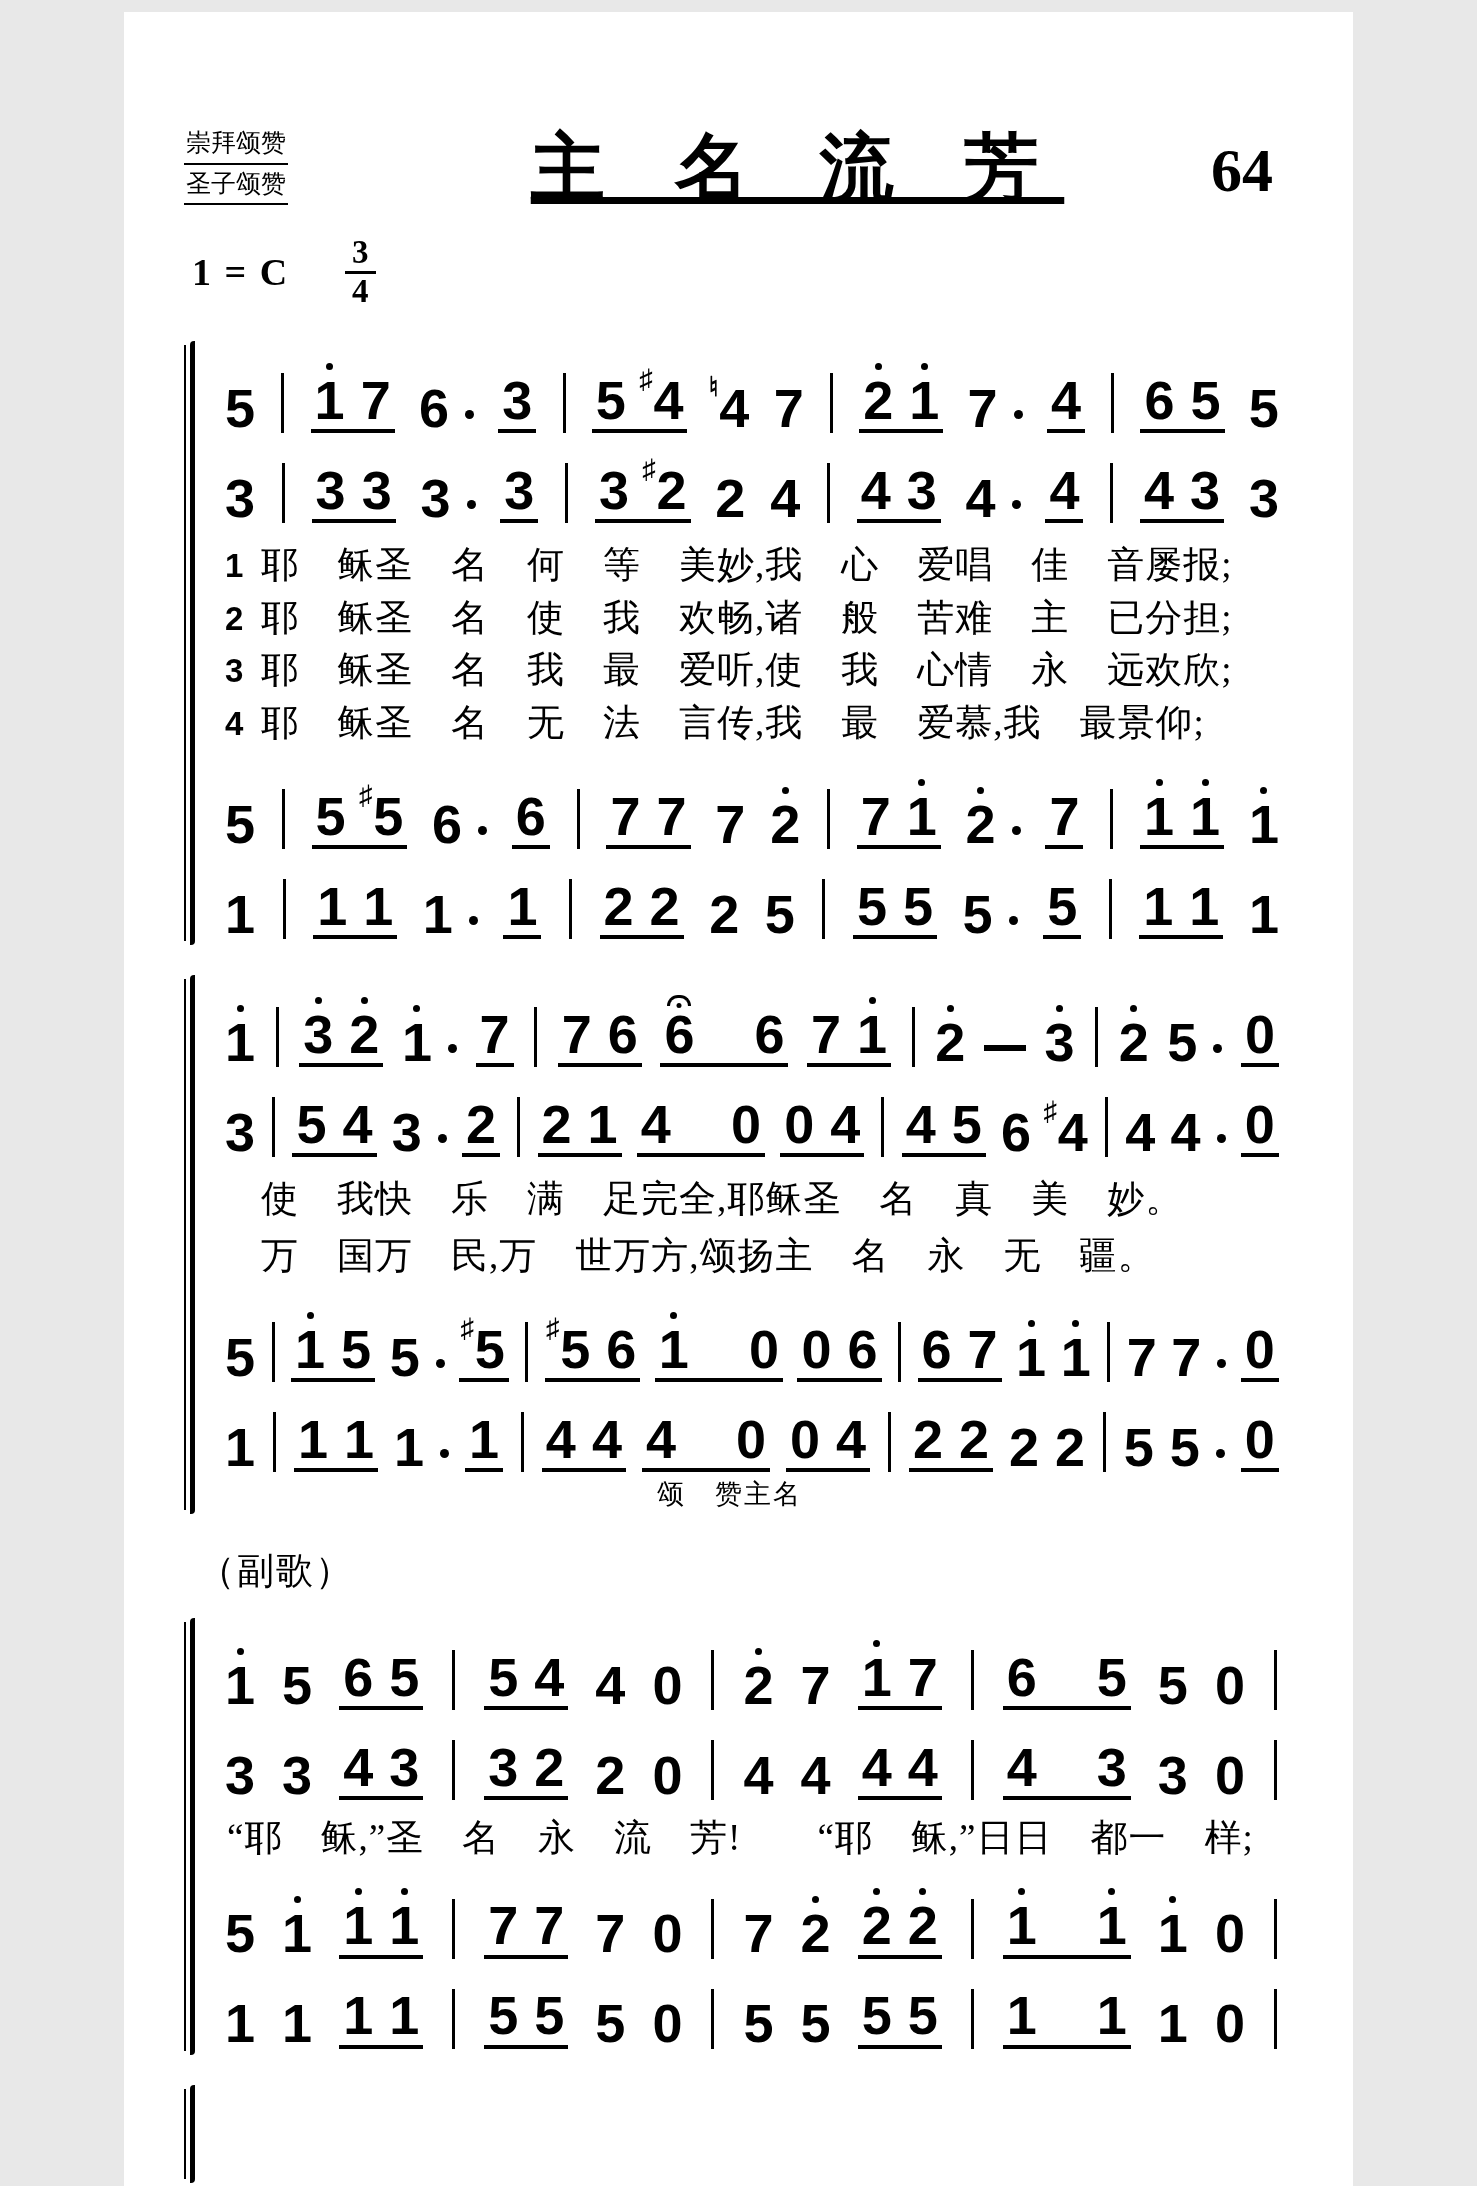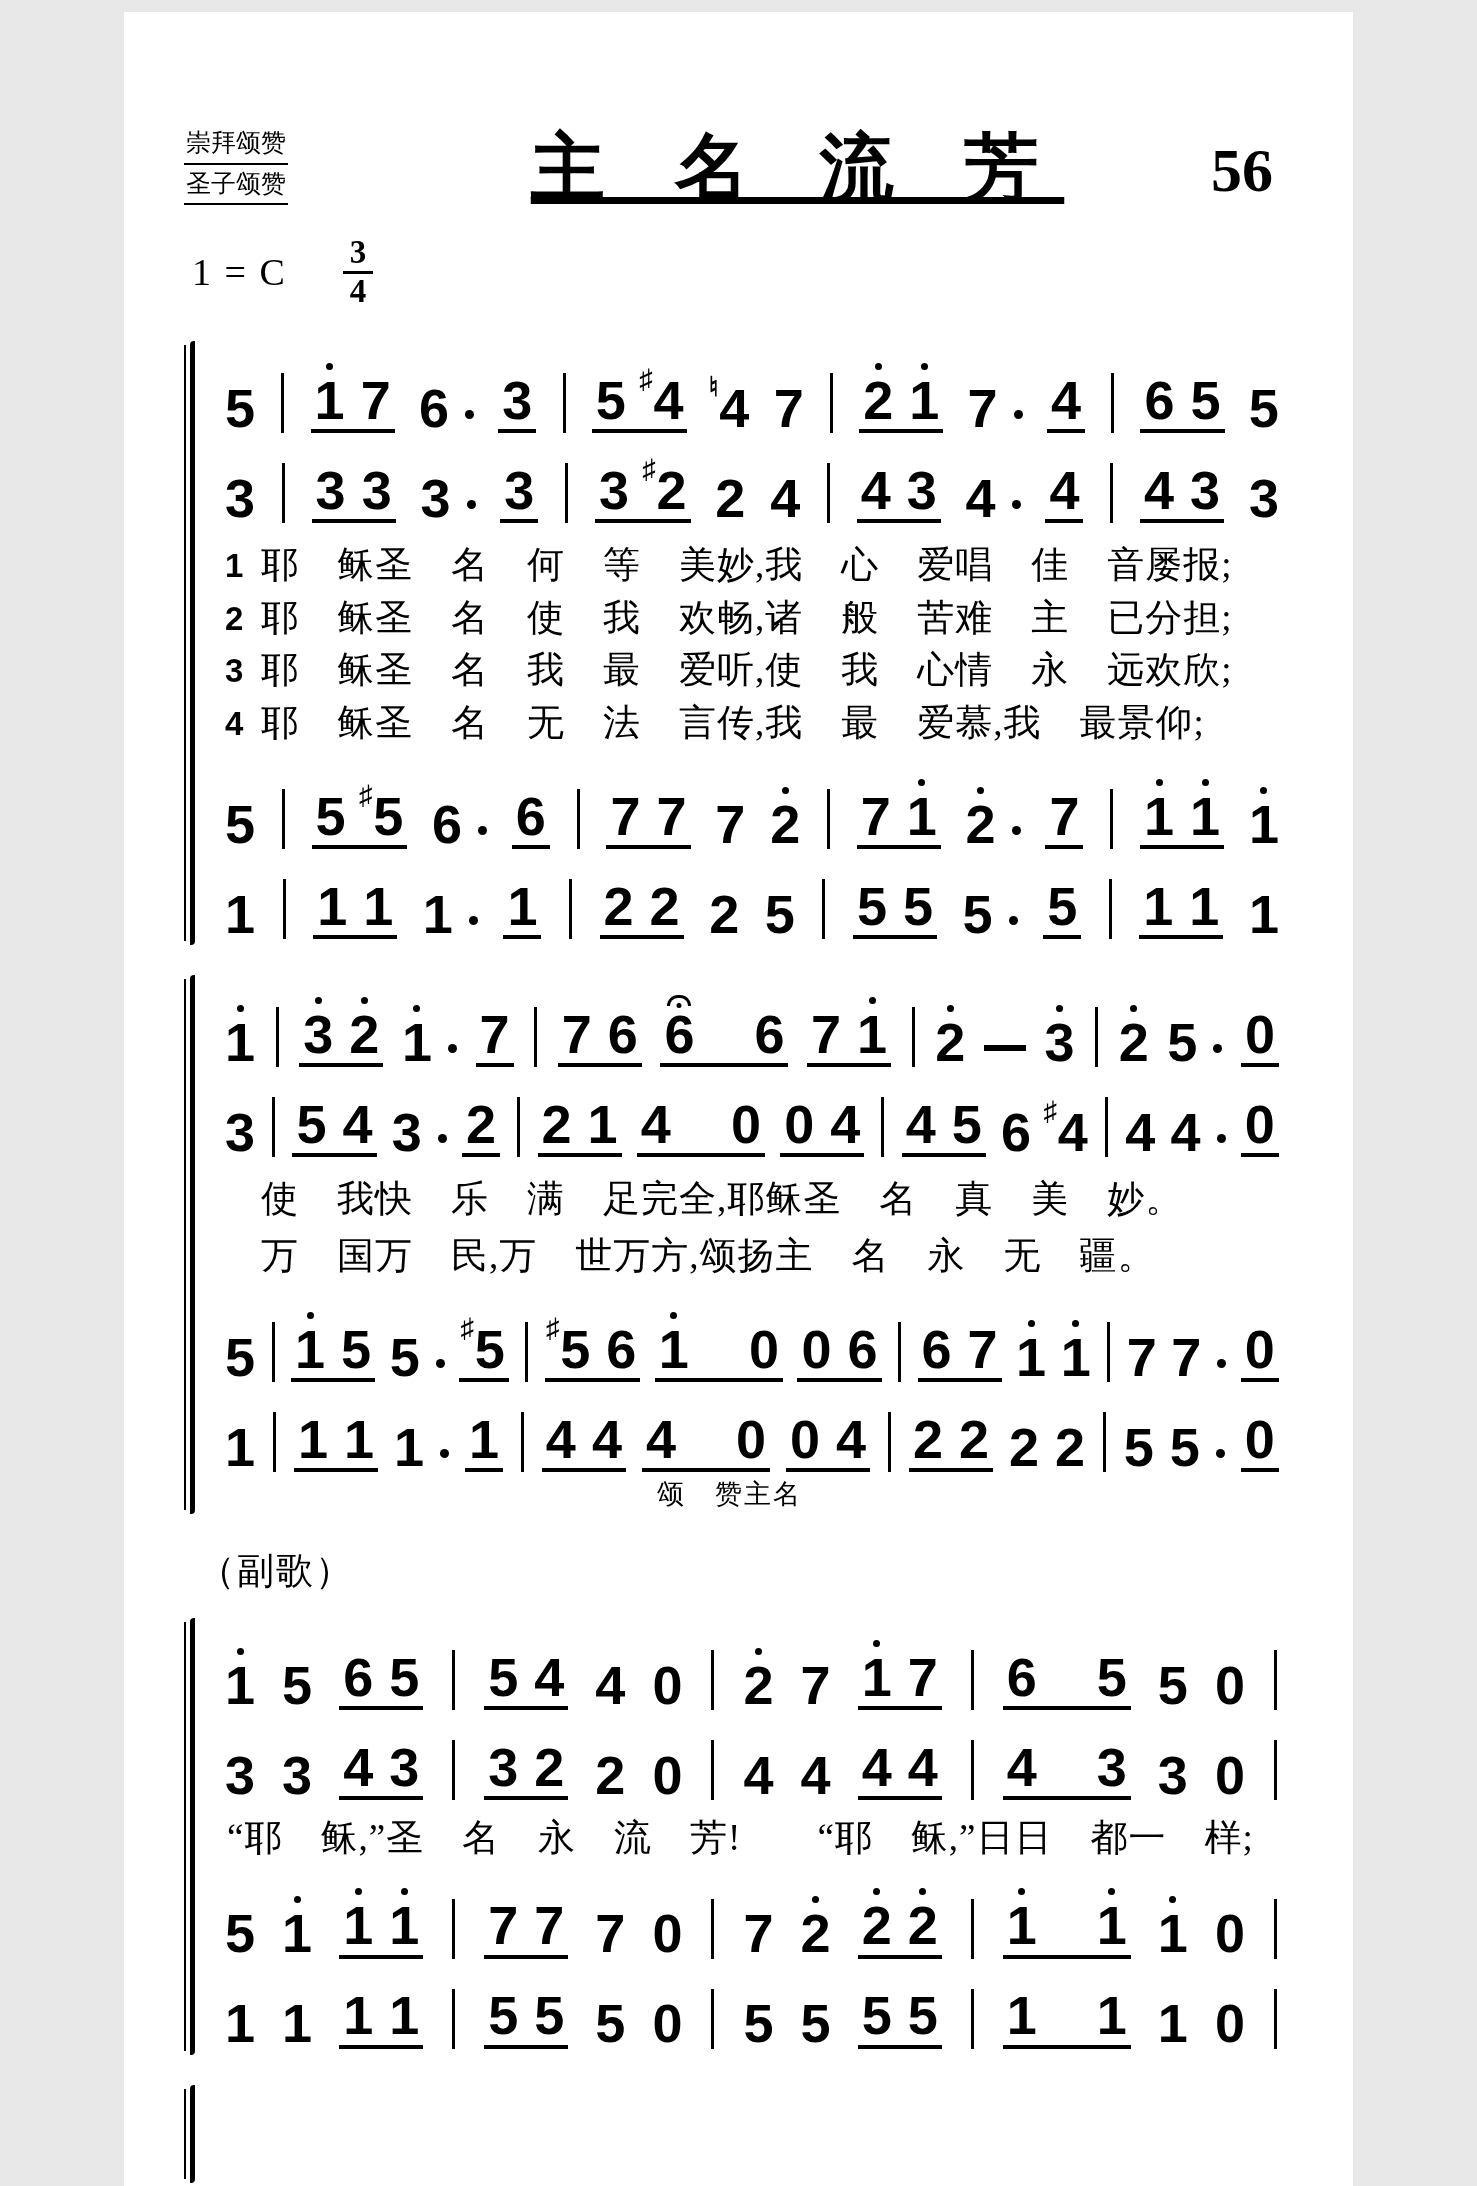--- a/index.html
+++ b/index.html
@@ -9,21 +9,21 @@
     font-family:"Liberation Serif",serif;color:#000;overflow:hidden;
   }
   
   .header{display:flex;align-items:flex-end;}
   .categories{width:200px;font-size:25px;line-height:1.5;font-weight:normal;}
   .categories .cat{display:inline-block;border-bottom:2px solid #000;padding:0 2px 1px;}
   .title{flex:1;text-align:center;font-size:74px;font-weight:bold;letter-spacing:26px;white-space:nowrap;line-height:1;text-decoration:underline;}
   .hymn-number{font-size:62px;font-weight:bold;padding:0 6px 4px 0;line-height:1;}
   
   .keyrow{display:flex;align-items:center;margin:30px 0 6px 8px;gap:56px;}
-  .keysig{font-size:38px;font-weight:normal;letter-spacing:2px;}
+  .keysig{font-size:38px;font-weight:bold;letter-spacing:2px;}
   .timesig{display:inline-flex;flex-direction:column;align-items:center;font-size:33px;font-weight:bold;line-height:1.08;}
   .timesig .tnum{padding:0 7px;}
   .timesig .tnum.top{border-bottom:3px solid #000;}
   
   .system{display:flex;margin-top:34px;}
   .brace{width:15px;position:relative;margin-right:26px;flex:none;}
   .brace::before{content:"";position:absolute;left:0;top:2px;bottom:2px;width:2px;background:#000;}
   .brace::after{content:"";position:absolute;left:6px;top:-2px;bottom:-2px;width:5px;background:#000;border-radius:4px 0 4px 0;}
   .sys-lines{flex:1;min-width:0;}
   
@@ -59,21 +59,21 @@
 <body>
 
 <div class="sheet">
 
   <div class="header">
     <div class="categories">
       <div><span class="cat">崇拜颂赞</span></div>
       <div><span class="cat">圣子颂赞</span></div>
     </div>
     <div class="title">主 名 流 芳</div>
-    <div class="hymn-number">56</div>
+    <div class="hymn-number">64</div>
   </div>
 
   <div class="keyrow">
     <span class="keysig">1 = C</span>
     <span class="timesig">
       <span class="tnum top">3</span>
       <span class="tnum">4</span>
     </span>
   </div>
 

